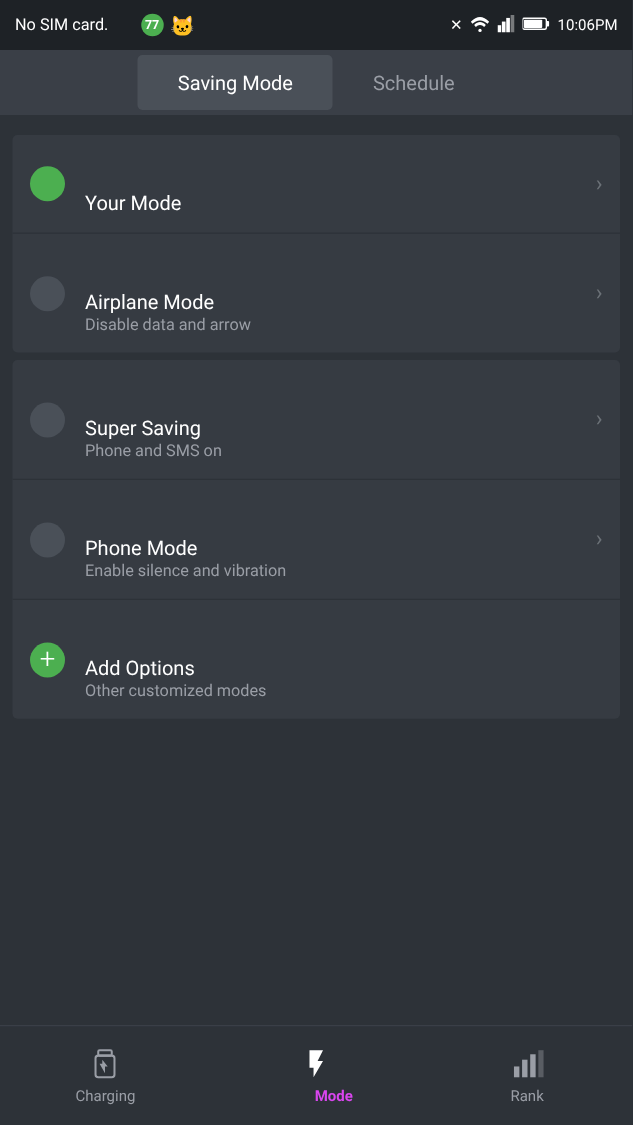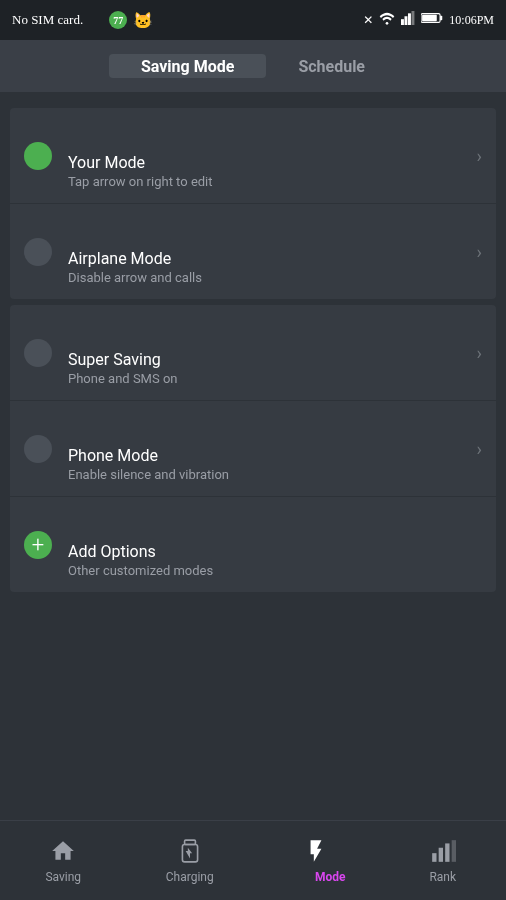--- a/index.html
+++ b/index.html
@@ -17,21 +17,20 @@
     
     .status-bar {
       height: 40px;
       background-color: #1e2226;
       display: flex;
       align-items: center;
       justify-content: space-between;
       padding: 0 12px;
       font-size: 13px;
       color: #ffffff;
-      font-family: Liberation Serif, serif;
     }
     .status-left {
       display: flex;
       align-items: center;
       gap: 6px;
     }
     .status-right {
       display: flex;
       align-items: center;
       gap: 6px;
@@ -41,27 +40,27 @@
     
     .tab-bar {
       height: 52px;
       background-color: #3a3f47;
       display: flex;
       align-items: center;
       justify-content: center;
       gap: 0;
     }
     .tab-item {
-      height: 24px;
+      height: 44px;
       padding: 0 32px;
       display: flex;
       align-items: center;
       justify-content: center;
       font-size: 16px;
-      font-weight: 700;
+      font-weight: 400;
       border-radius: 4px;
       cursor: pointer;
     }
     .tab-item.active {
       background-color: #4a5058;
       color: #ffffff;
     }
     .tab-item.inactive {
       background-color: transparent;
       color: #9a9ea6;
@@ -229,30 +228,29 @@
 </div>
 
 <div class="main-content">
 
   <div class="mode-group">
 
     <div class="mode-item">
       <div class="mode-indicator active-green"></div>
       <div class="mode-text">
         <div class="mode-title">Your Mode</div>
-        <div class="mode-subtitle">Tap arrow on right to edit</div>
       </div>
       <span class="chevron">›</span>
     </div>
 
     <div class="mode-item">
       <div class="mode-indicator"></div>
       <div class="mode-text">
         <div class="mode-title">Airplane Mode</div>
-        <div class="mode-subtitle">Disable arrow and calls</div>
+        <div class="mode-subtitle">Disable data and arrow</div>
       </div>
       <span class="chevron">›</span>
     </div>
   </div>
 
   <div class="mode-group">
 
     <div class="mode-item">
       <div class="mode-indicator"></div>
       <div class="mode-text">
@@ -279,26 +277,20 @@
         <div class="mode-title">Add Options</div>
         <div class="mode-subtitle">Other customized modes</div>
       </div>
     </div>
   </div>
 
 </div>
 
 <div class="bottom-nav">
 
-  <div class="nav-item">
-    <svg class="icon-svg" viewBox="0 0 24 24">
-      <path d="M10 20v-6h4v6h5v-8h3L12 3 2 12h3v8z"></path>
-    </svg>
-    <span class="nav-label">Saving</span>
-  </div>
 
   <div class="nav-item">
     <svg class="icon-svg" viewBox="0 0 24 24">
       <rect x="7" y="2" width="10" height="4" rx="1" fill="none" stroke="#9a9ea6" stroke-width="1.5"></rect>
       <rect x="5" y="6" width="14" height="16" rx="2" fill="none" stroke="#9a9ea6" stroke-width="1.5"></rect>
       <path d="M10 9v3H8l4 7v-5h2l-4-5z" fill="#9a9ea6"></path>
     </svg>
     <span class="nav-label">Charging</span>
   </div>
 

